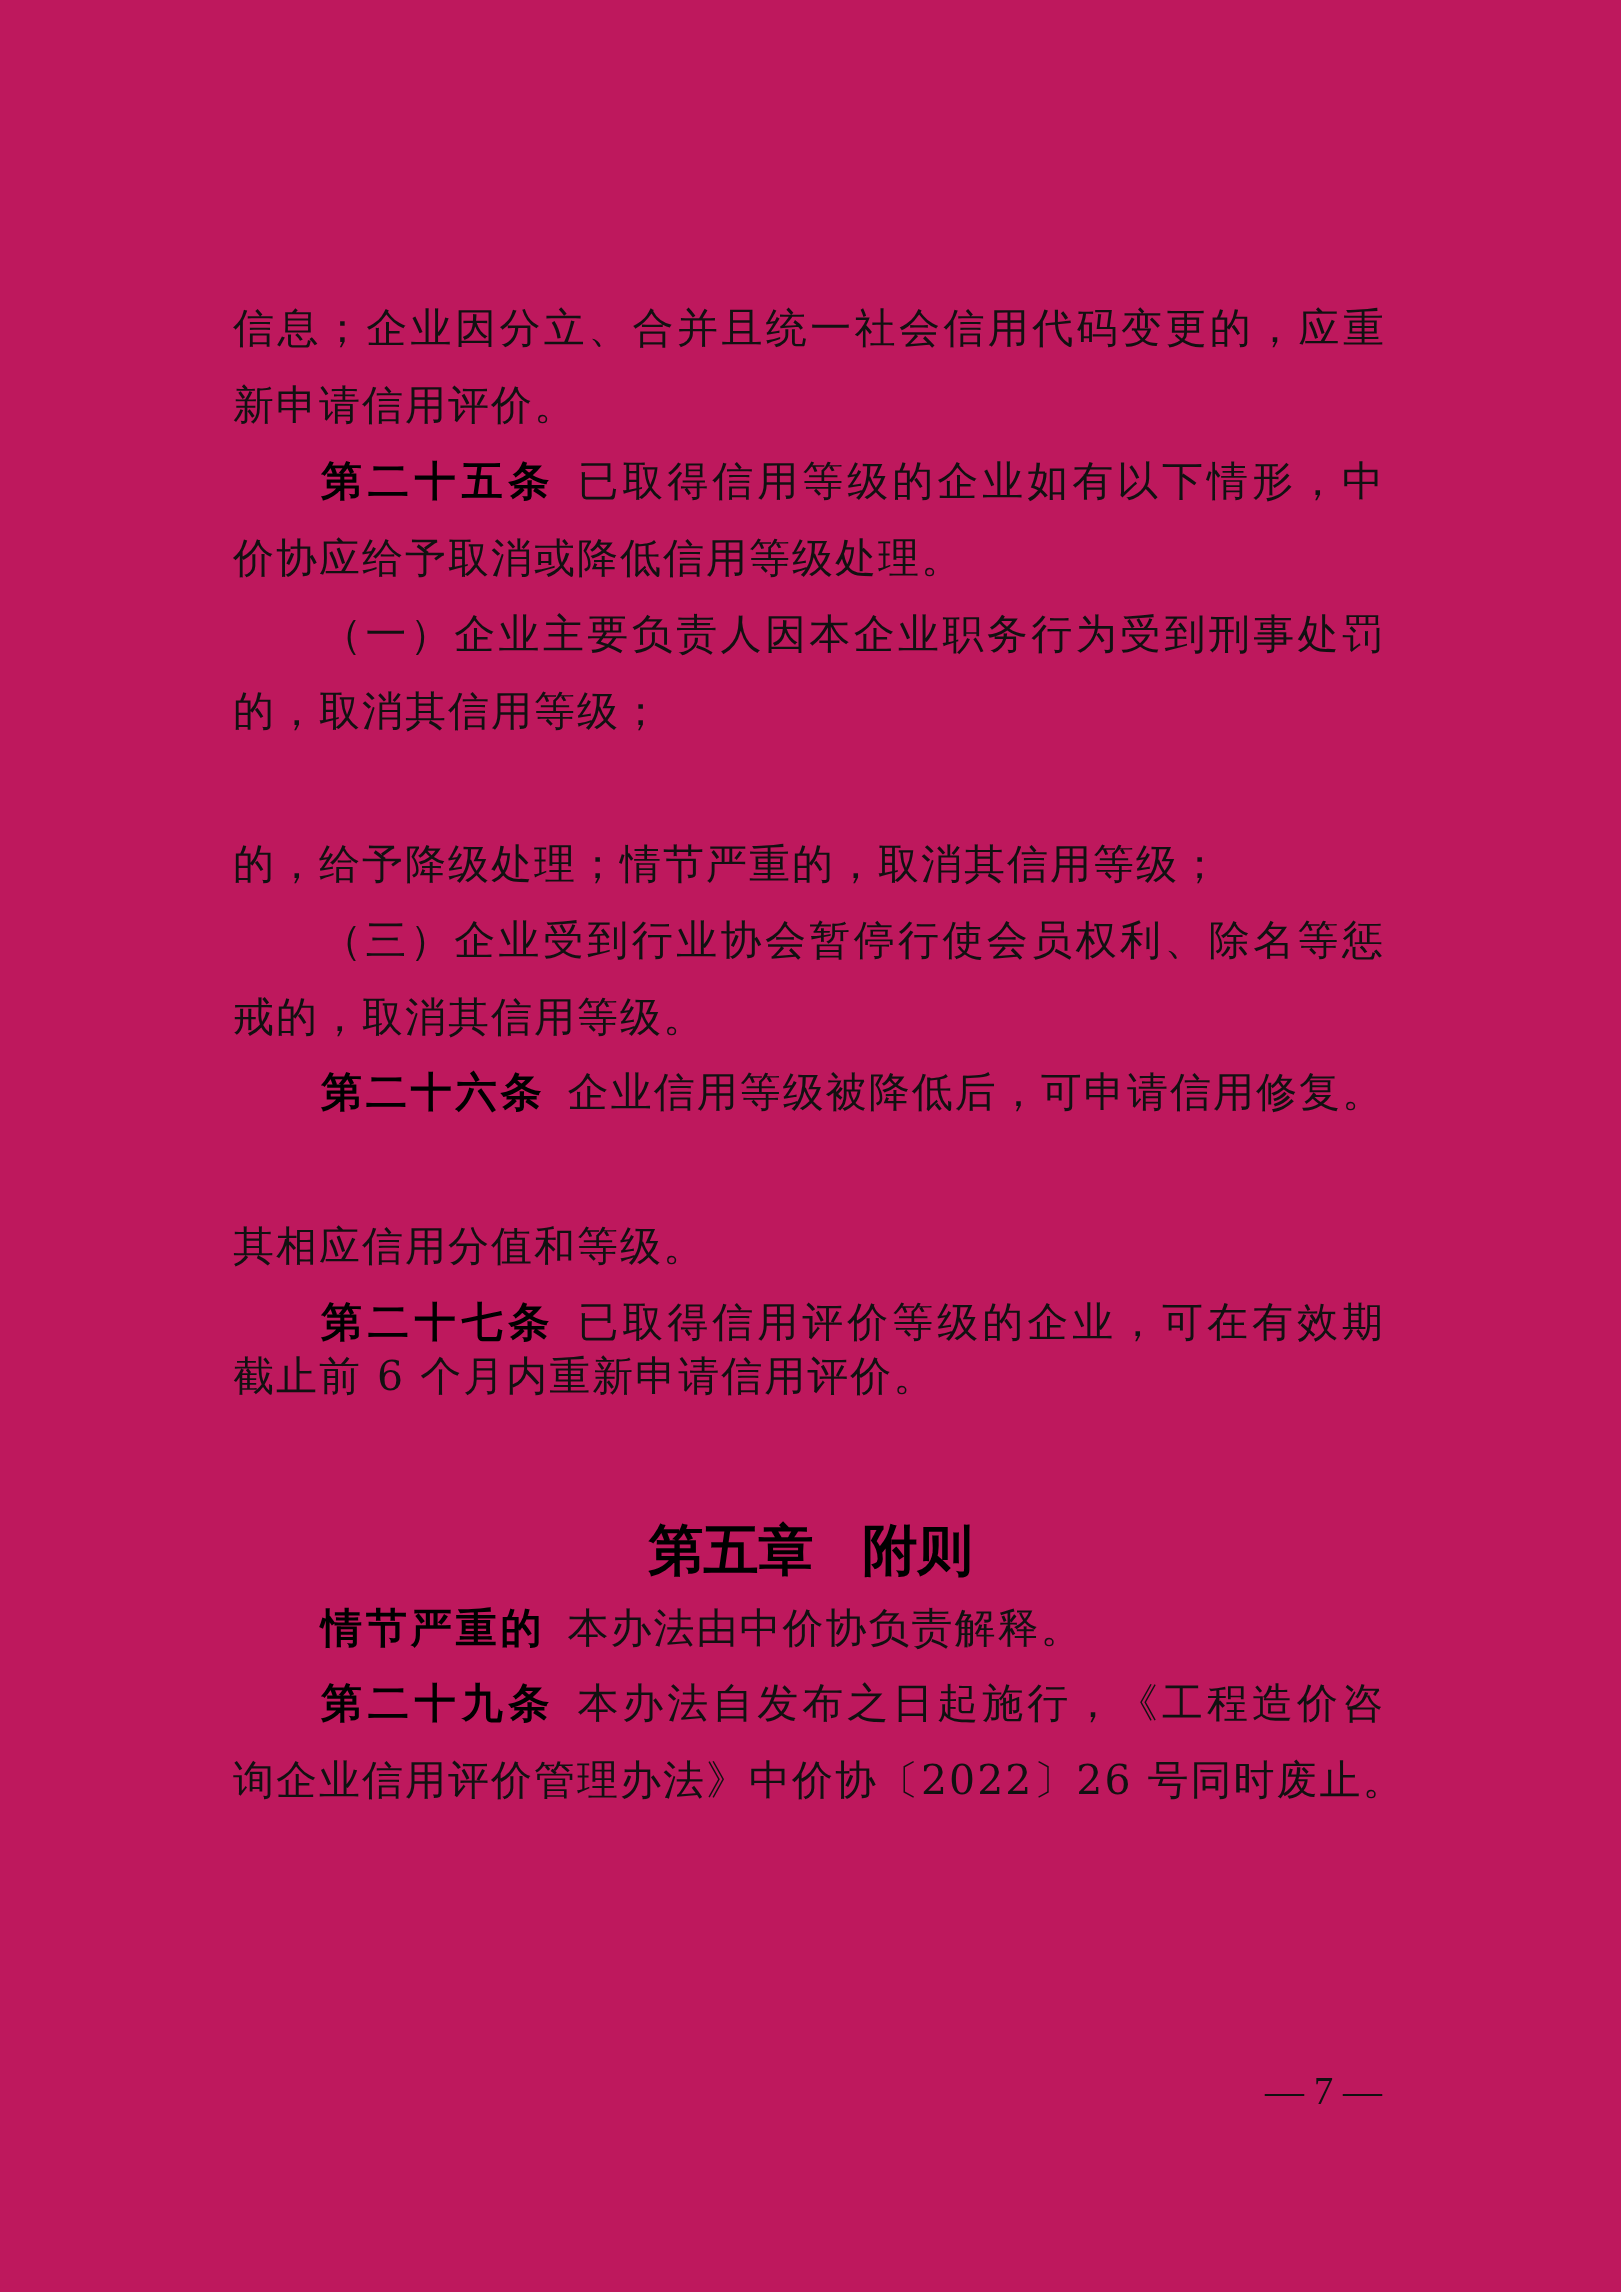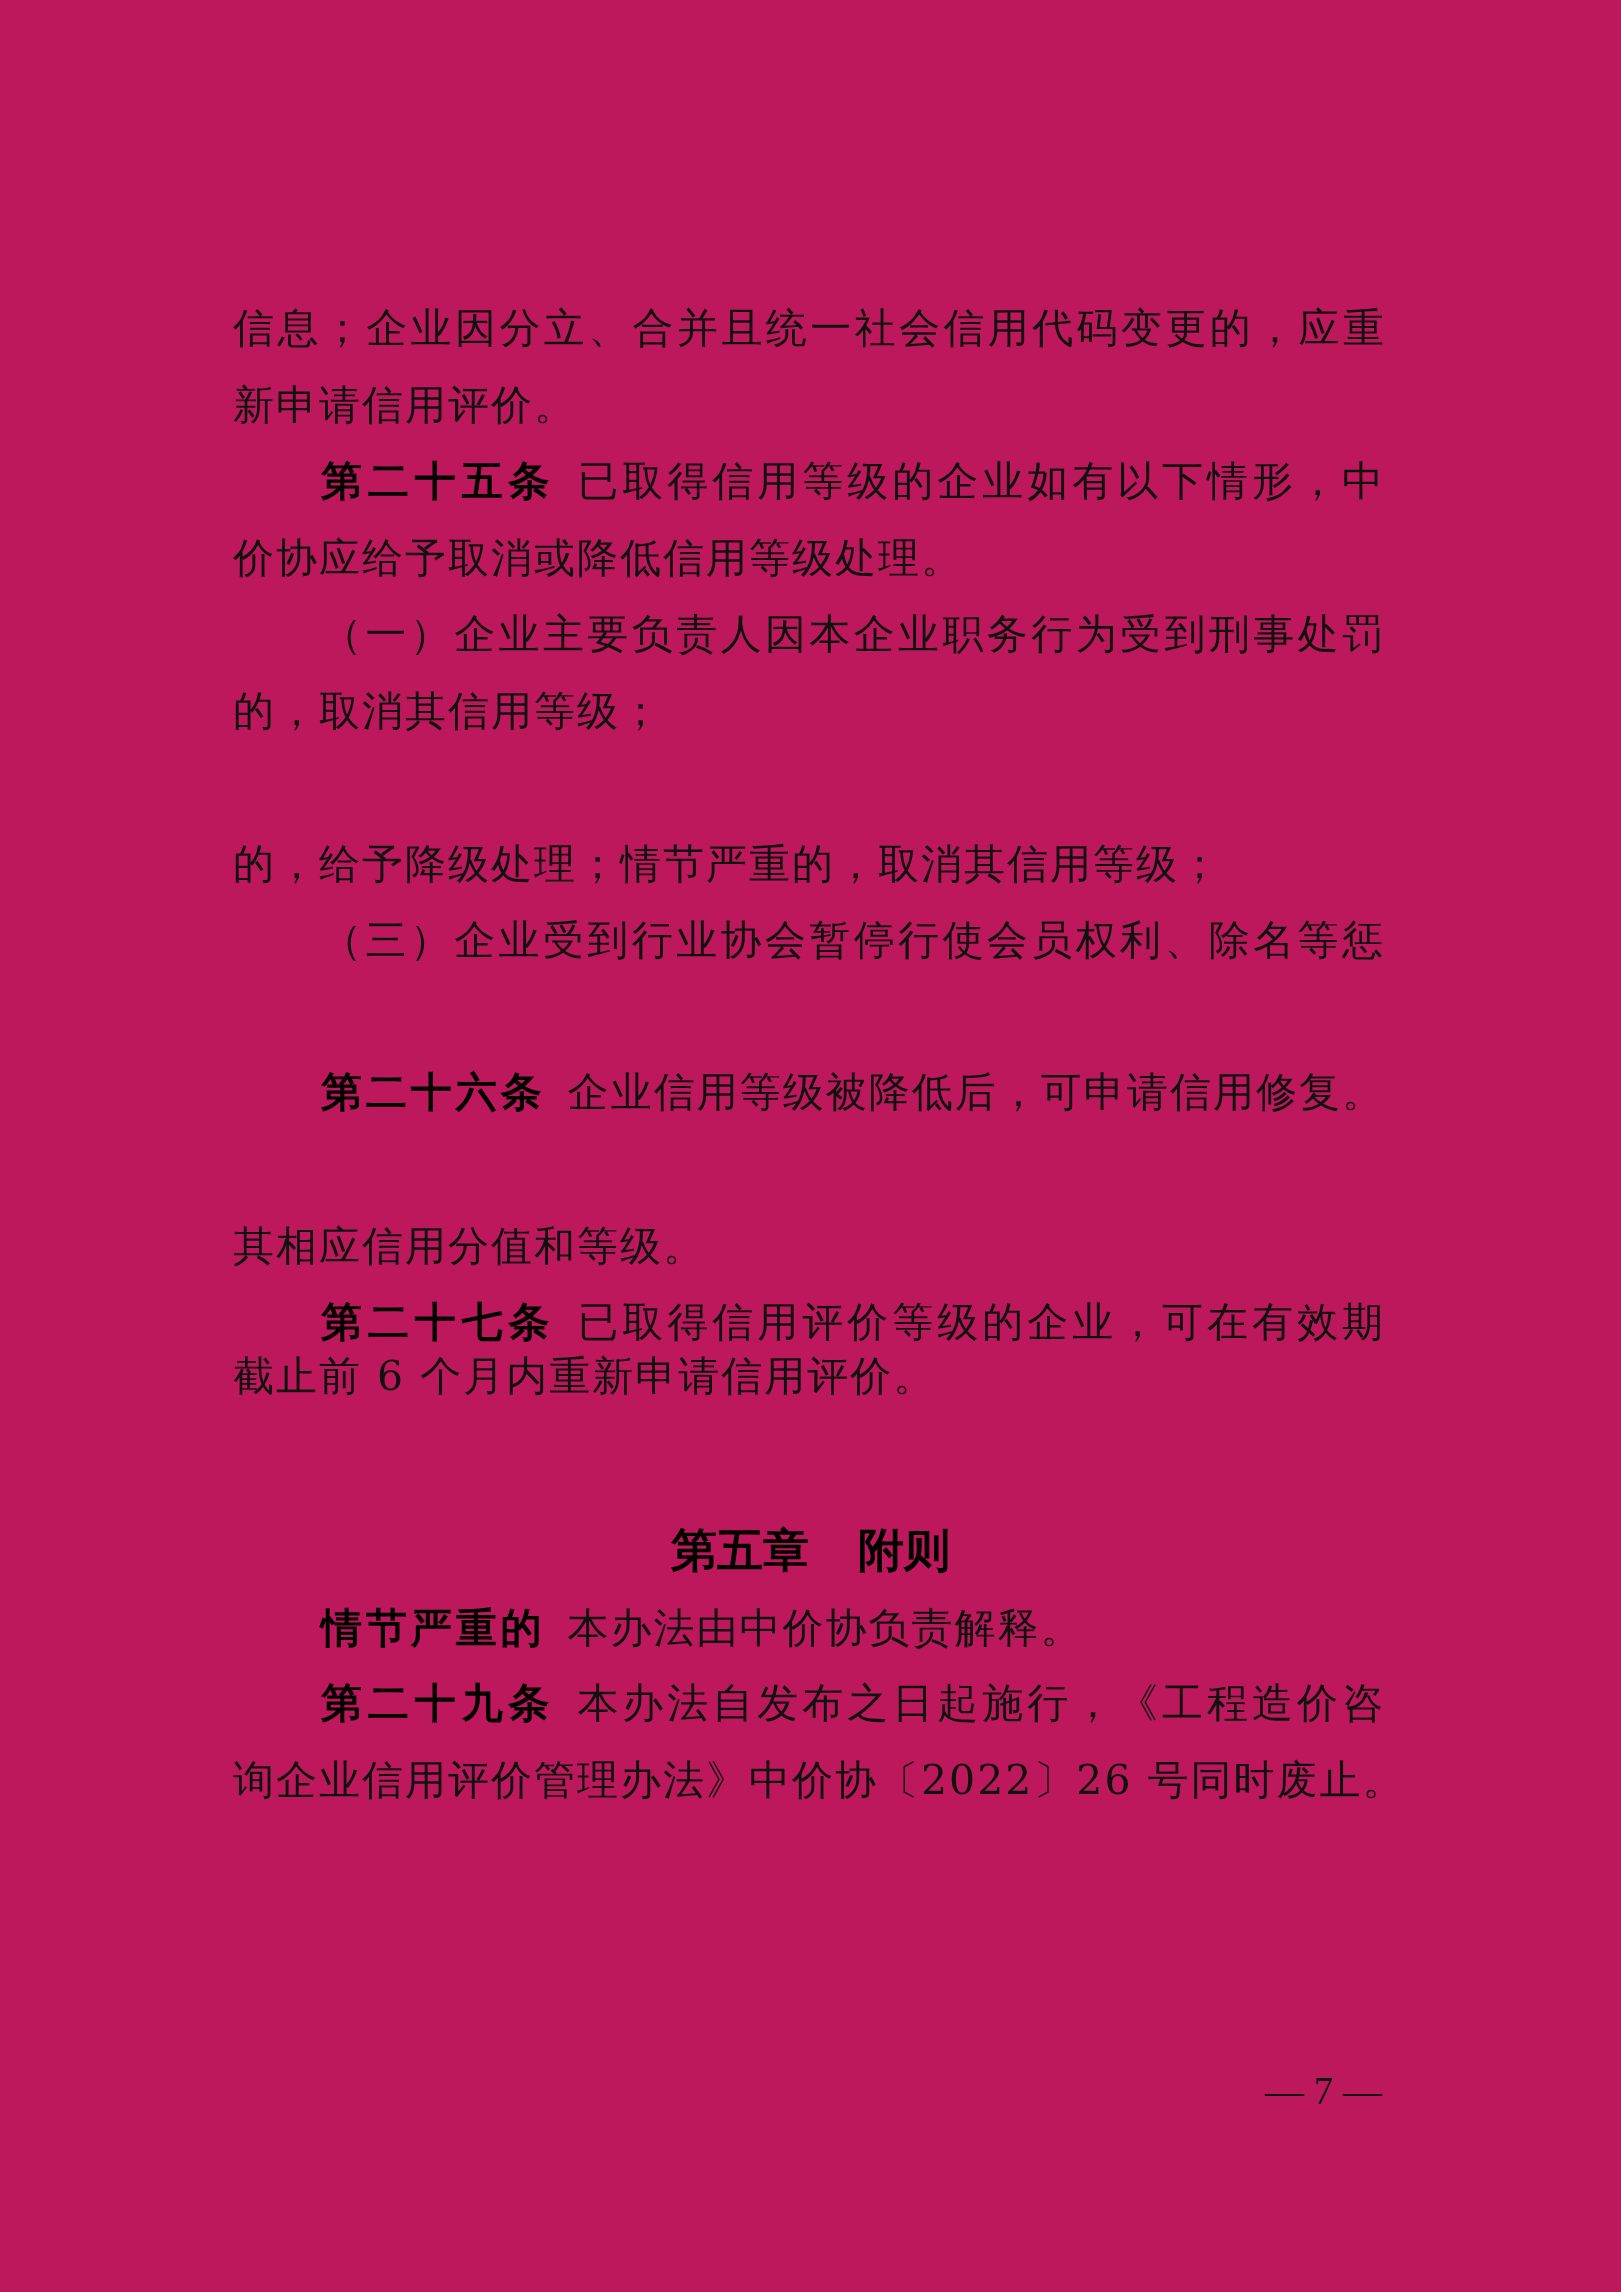--- a/index.html
+++ b/index.html
@@ -47,21 +47,21 @@
     margin-right: 22px;
     color: #000000;
   }
   .chapter {
     position: absolute;
     left: 0;
     width: 1621px;
     text-align: center;
     font-family: "DejaVu Sans", "Liberation Sans", sans-serif;
     font-weight: bold;
-    font-size: 46px;
+    font-size: 55px;
     line-height: 55px;
     color: #000000;
   }
   .chapter .gap { display: inline-block; width: 49px; }
   .page-number {
     position: absolute;
     left: 1257px;
     top: 2066px;
     width: 133px;
     height: 49px;
@@ -85,20 +85,21 @@
     <span class="art-head">第二十五条</span><span>已取得信用等级的企业如有以下情形，中</span>
   </div>
   <div class="line" style="top:531px;">价协应给予取消或降低信用等级处理。</div>
 
   <div class="line indent full" style="top:607px;">（一）企业主要负责人因本企业职务行为受到刑事处罚</div>
   <div class="line" style="top:684px;">的，取消其信用等级；</div>
 
   <div class="line" style="top:837px;">的，给予降级处理；情节严重的，取消其信用等级；</div>
 
   <div class="line indent full" style="top:913px;">（三）企业受到行业协会暂停行使会员权利、除名等惩</div>
+  <div class="line" style="top:990px;">戒的，取消其信用等级。</div>
 
   <div class="line indent full" style="top:1065px;">
     <span class="art-head">第二十六条</span><span>企业信用等级被降低后，可申请信用修复。</span>
   </div>
   <div class="line" style="top:1211px;margin-top:8px;">其相应信用分值和等级。</div>
 
   <div class="line indent full" style="top:1295px;">
     <span class="art-head">第二十七条</span><span>已取得信用评价等级的企业，可在有效期</span>
   </div>
   <div class="line" style="top:1349px;">截止前 6 个月内重新申请信用评价。</div>

